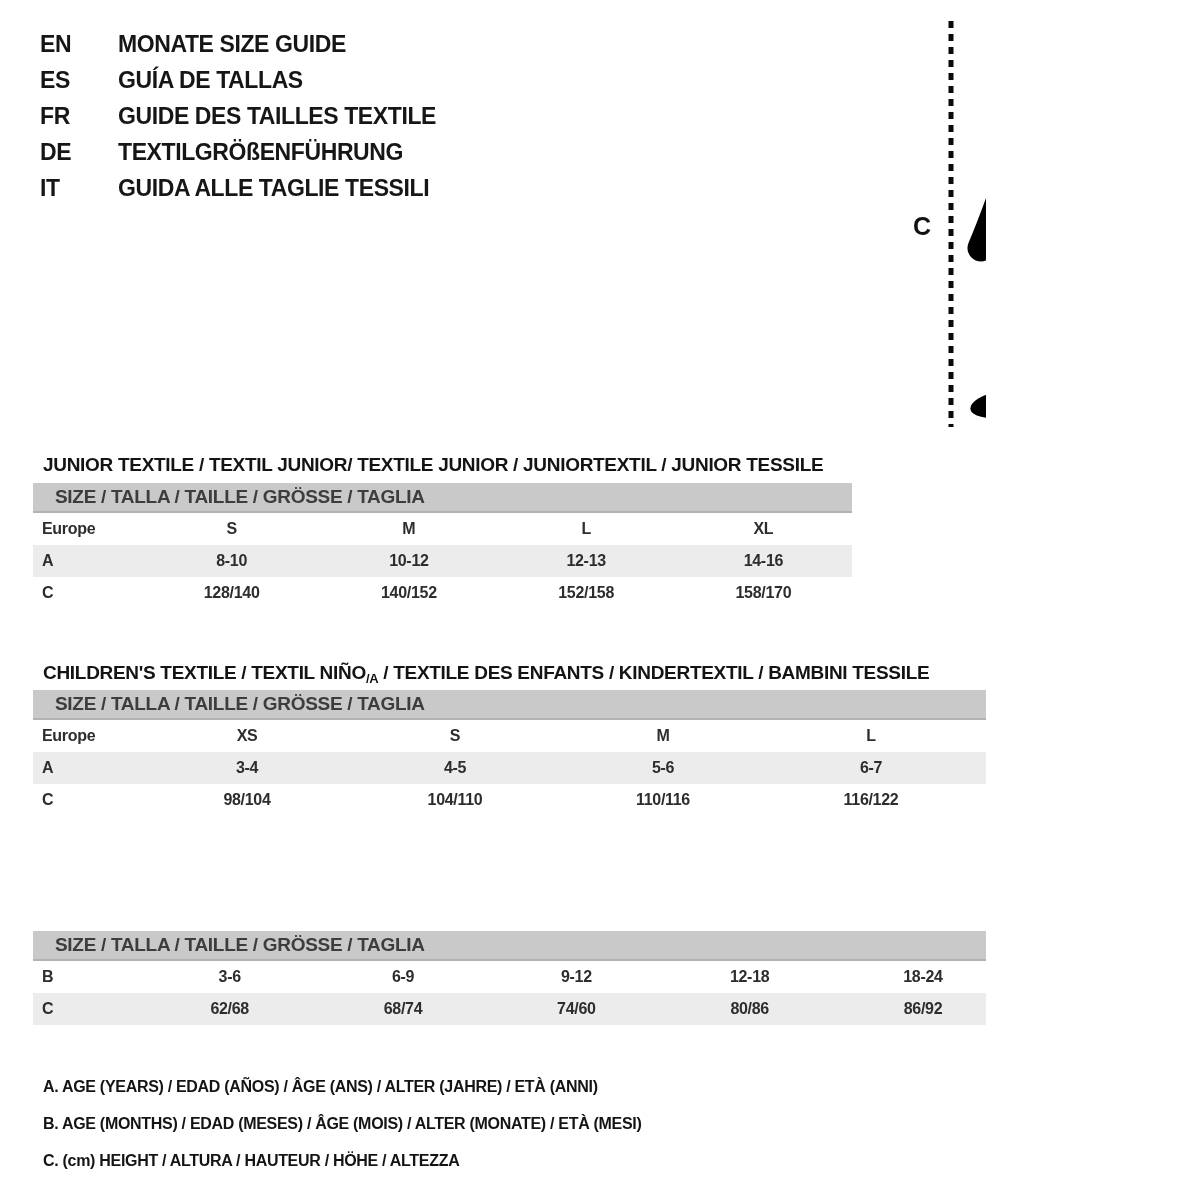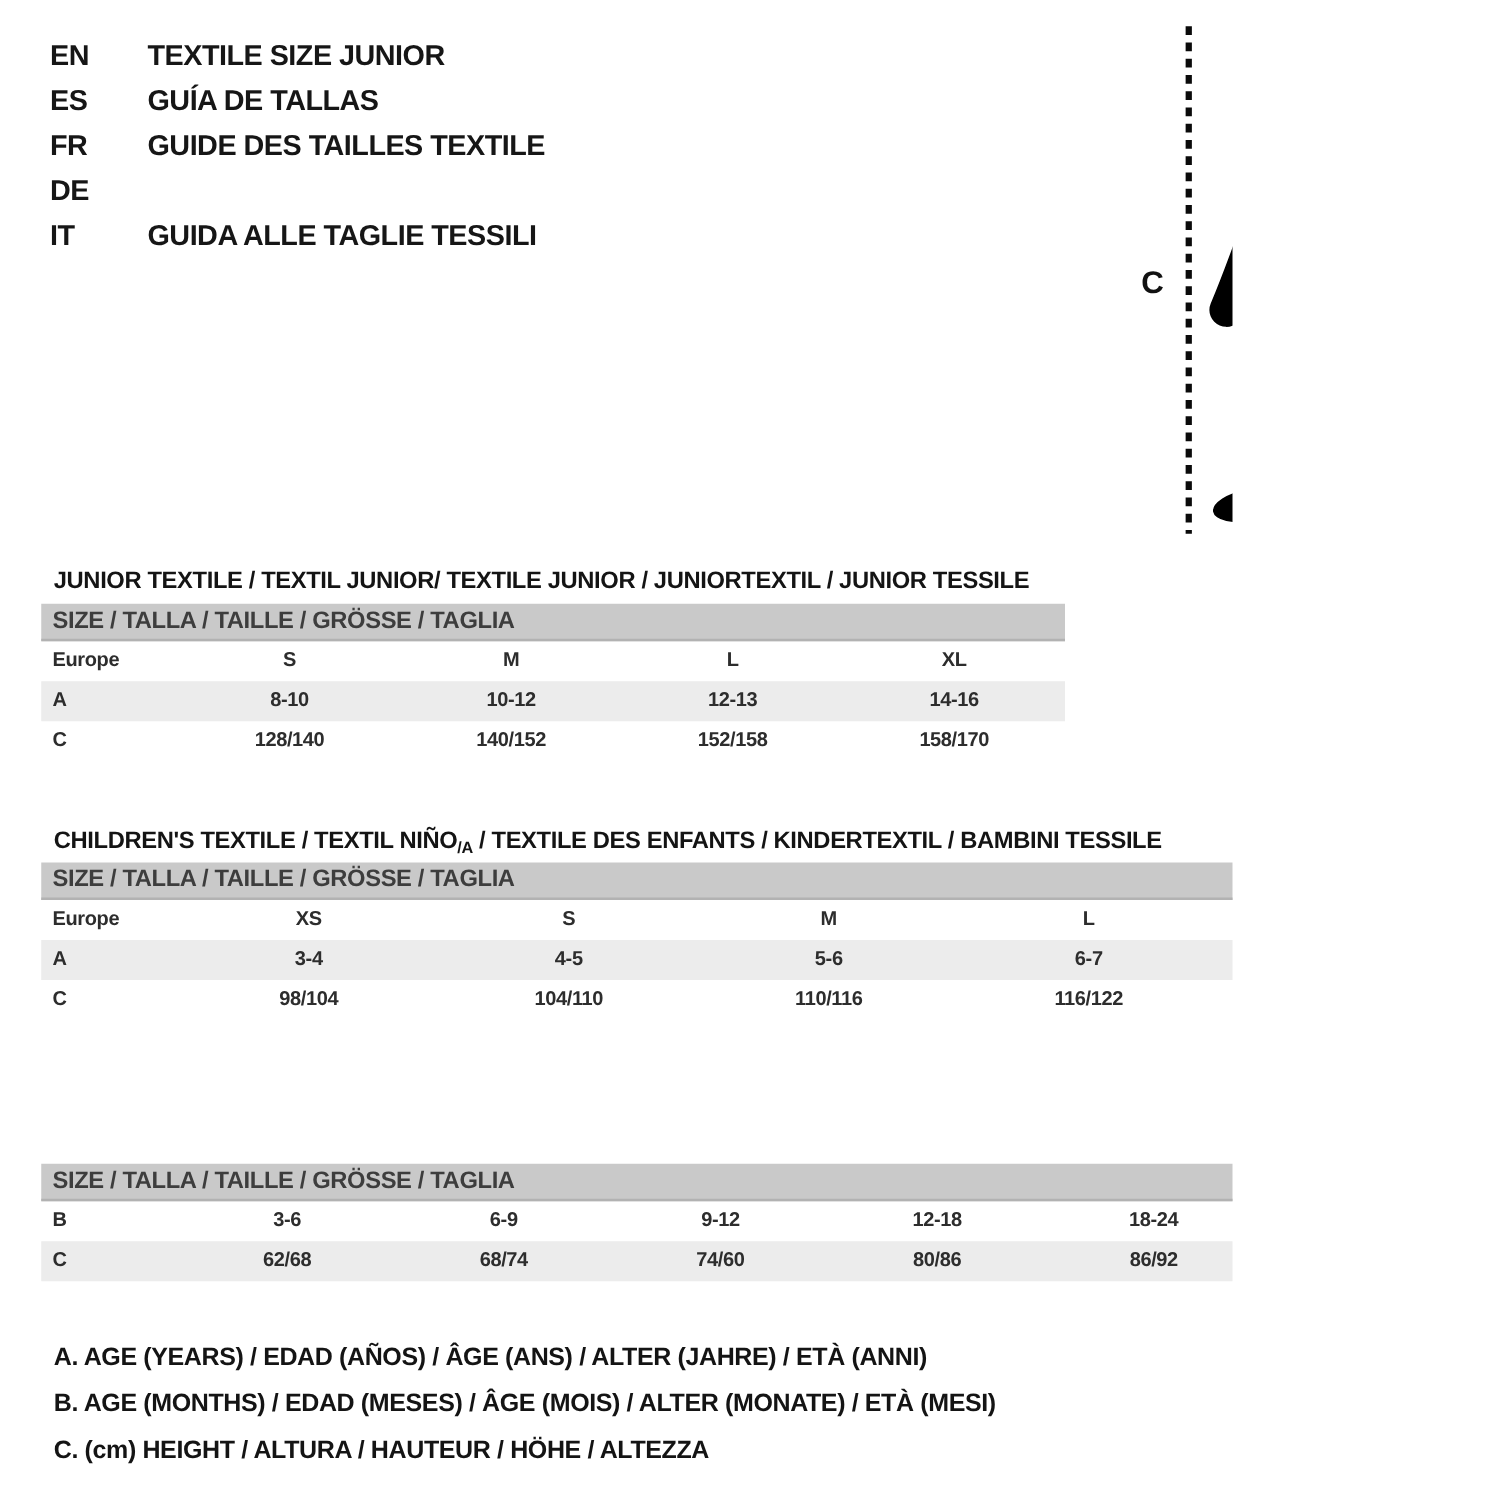--- a/index.html
+++ b/index.html
@@ -26,53 +26,54 @@
   .title-1 { left:43px; top:434px; }
   .title-2 { left:43px; top:642px; }
   .title-3 { left:43px; top:846px; line-height:37px; }
   .sub-part { font-size:13px; vertical-align:-4px; }
 
   
   .size-table { position:absolute; }
   .table-1 { left:33px; top:483px; width:819px; }
   .table-2 { left:33px; top:690px; width:1150px; }
   .table-3 { left:33px; top:931px; width:1150px; }
-  .thead { height:28px; display:flex; align-items:center; padding-left:9px;
+  .thead { height:28px; display:flex; align-items:center; padding-left:22px;
            background:#c9c9c9; border-bottom:2px solid #b2b2b2;
            font-weight:bold; font-size:19px; letter-spacing:-0.3px; color:#3d3d3d; }
   .trow { display:flex; height:32px; align-items:center;
           font-weight:bold; font-size:16px; letter-spacing:-0.3px; color:#2d2d2d; }
   .trow.striped { background:#ececec; }
   .trow .lbl { width:110px; padding-left:9px; box-sizing:border-box; }
   .trow .cell { flex:1; text-align:center; }
 
   
   .legend { position:absolute; left:43px; top:1068px; font-weight:bold;
-            font-size:20px; letter-spacing:-0.3px; line-height:37px; color:#141414; }
+            font-size:16px; letter-spacing:-0.3px; line-height:37px; color:#141414; }
 </style>
 </head>
 <body>
 
 <div class="page">
 
   <div class="lang-header">
     <div class="lang-row">
       <span class="lang-code">EN</span>
-      <span class="lang-label">TEXTILE SIZE JUNIOR</span>
+      <span class="lang-label">MONATE SIZE GUIDE</span>
     </div>
     <div class="lang-row">
       <span class="lang-code">ES</span>
       <span class="lang-label">GUÍA DE TALLAS</span>
     </div>
     <div class="lang-row">
       <span class="lang-code">FR</span>
       <span class="lang-label">GUIDE DES TAILLES TEXTILE</span>
     </div>
     <div class="lang-row">
       <span class="lang-code">DE</span>
+      <span class="lang-label">TEXTILGRÖßENFÜHRUNG</span>
     </div>
     <div class="lang-row">
       <span class="lang-code">IT</span>
       <span class="lang-label">GUIDA ALLE TAGLIE TESSILI</span>
     </div>
   </div>
 
   <div class="figure">
     <span class="measure-label">C</span>
     <svg class="dash-line" width="12" height="412" viewBox="0 0 12 412">

